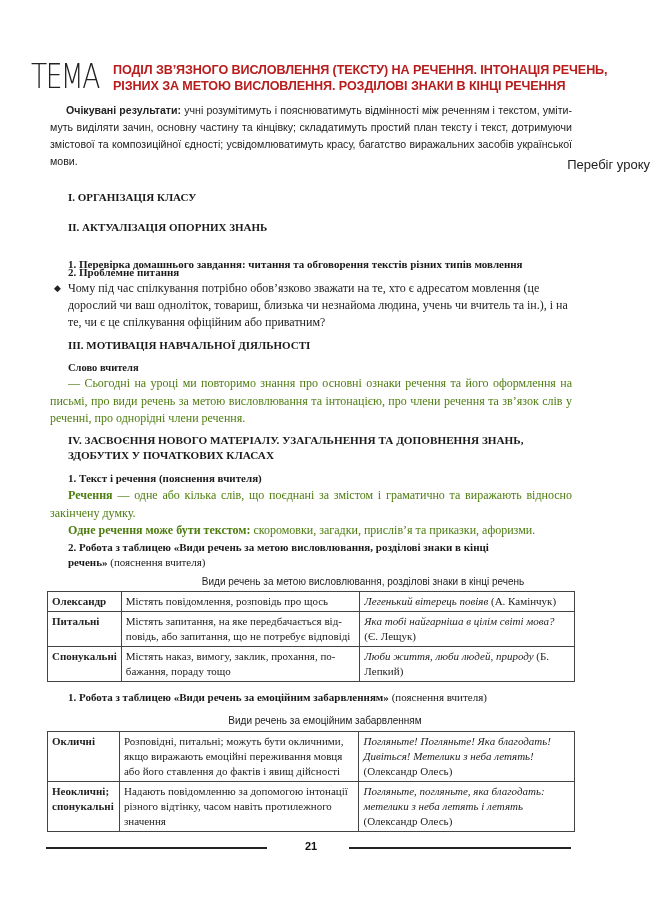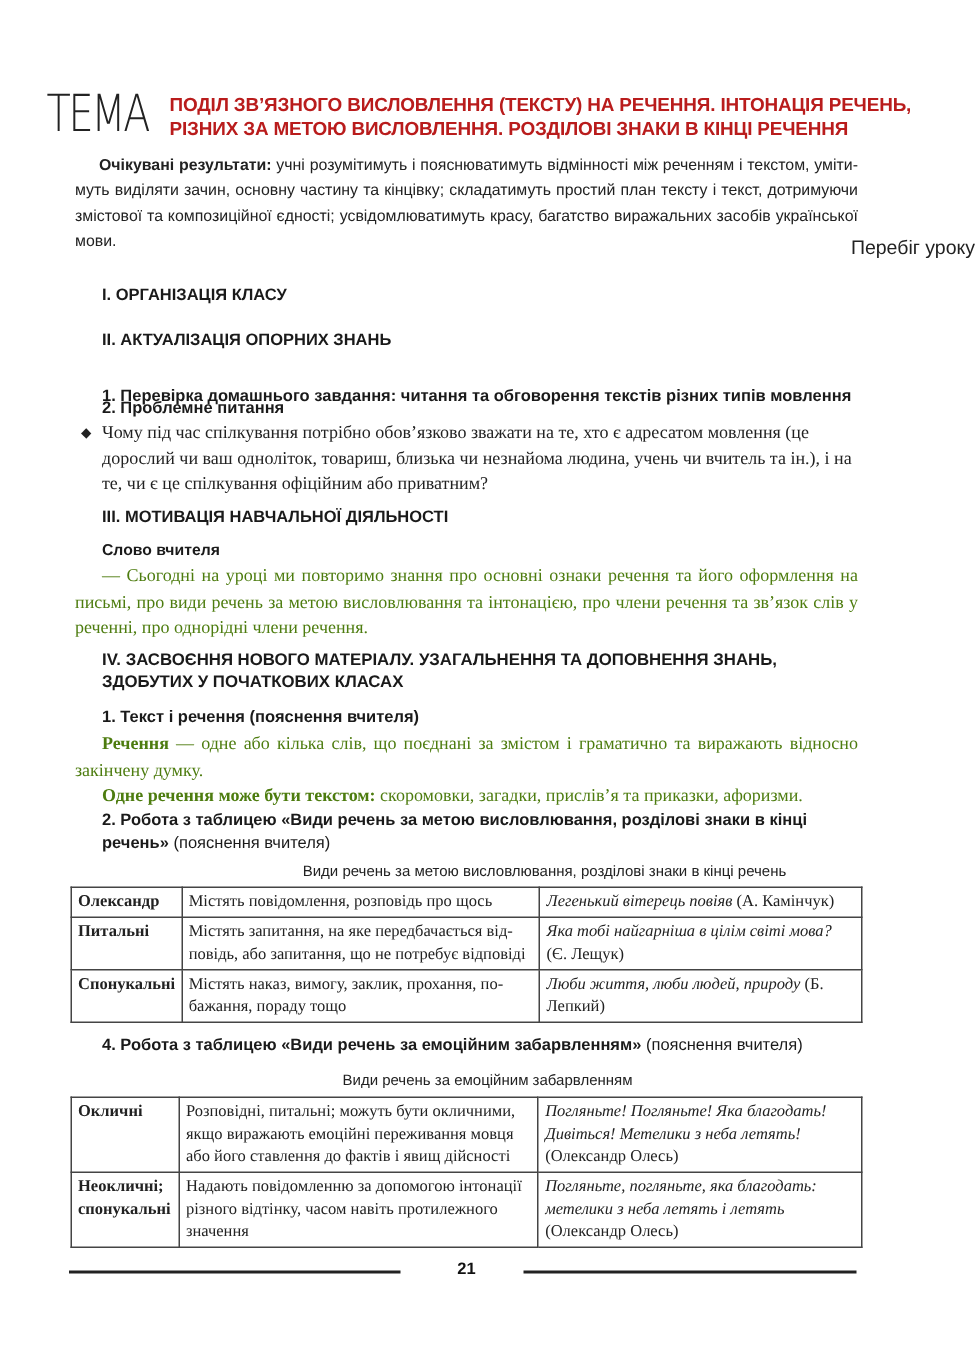--- a/index.html
+++ b/index.html
@@ -8,21 +8,21 @@
 
   .topic { position:absolute; left:31px; top:60px; width:590px; height:40px; }
   .topic-word { position:absolute; left:0; top:-4px; font-family:"DejaVu Sans", sans-serif; font-size:34px; font-weight:200; letter-spacing:-2px; transform:scaleX(0.78); transform-origin:left top; color:#222; line-height:40px; }
   .topic-title { position:absolute; left:82px; top:2px; width:510px; font-family:"Liberation Sans", sans-serif; font-weight:bold; font-size:12.6px; line-height:16px; color:#b91c1c; letter-spacing:-0.1px; }
 
   .results { position:absolute; left:50px; top:102px; width:522px; font-family:"Liberation Sans", sans-serif; font-size:10.6px; line-height:17px; text-align:justify; text-indent:16px; color:#222; }
   .results b { font-weight:bold; }
 
   .center-head { position:absolute; left:0; width:650px; top:157px; text-align:right; font-family:"Liberation Sans", sans-serif; font-size:13px; color:#222; }
 
-  .h { position:absolute; left:68px; font-family:Liberation Sans, sans-serif; font-weight:bold; font-size:11px; color:#1a1a1a; line-height:15px; }
+  .h { position:absolute; left:68px; font-family:Liberation Serif, serif; font-weight:bold; font-size:11px; color:#1a1a1a; line-height:15px; }
   .p { position:absolute; left:50px; width:522px; font-family:"Liberation Serif", serif; font-size:12px; line-height:17.5px; text-align:justify; color:#4d7c0f; }
   .indent { text-indent:18px; }
   .bullet-block { position:absolute; left:54px; width:518px; font-family:"Liberation Serif", serif; font-size:12px; line-height:17px; color:#222; }
   .bullet { position:absolute; left:0; top:0; font-size:9px; }
   .bullet-text { margin-left:14px; }
 
   .caption { position:absolute; left:0; width:650px; text-align:center; font-family:"Liberation Sans", sans-serif; font-size:10px; color:#222; }
 
   table.t { position:absolute; border-collapse:collapse; font-family:"Liberation Serif", serif; font-size:11px; color:#222; }
   table.t td { border:1px solid #444; padding:2px 4px; vertical-align:top; line-height:15px; }
@@ -98,21 +98,21 @@
         <td class="ex"><i>Яка тобі найгарніша в цілім світі мова?</i><span> (Є. Лещук)</span></td>
       </tr>
       <tr>
         <td class="k">Спонукальні</td>
         <td>Містять наказ, вимогу, заклик, прохання, по­бажання, пораду тощо</td>
         <td class="ex"><i>Люби життя, люби людей, природу</i><span> (Б. Лепкий)</span></td>
       </tr>
     </tbody>
   </table>
 
-  <div class="h" style="top:690px;"><span>4. Робота з таблицею «Види речень за емоційним забарвленням»</span><span style="font-weight:normal;"> (пояснення вчителя)</span></div>
+  <div class="h" style="top:690px;"><span>1. Робота з таблицею «Види речень за емоційним забарвленням»</span><span style="font-weight:normal;"> (пояснення вчителя)</span></div>
 
   <div class="caption" style="top:715px;">Види речень за емоційним забарвленням</div>
 
   <table class="t" style="left:47px; top:731px; width:528px;">
     <colgroup>
         <col style="width:72px">
         <col style="width:240px">
         <col style="width:216px">
       </colgroup>
     <tbody>

